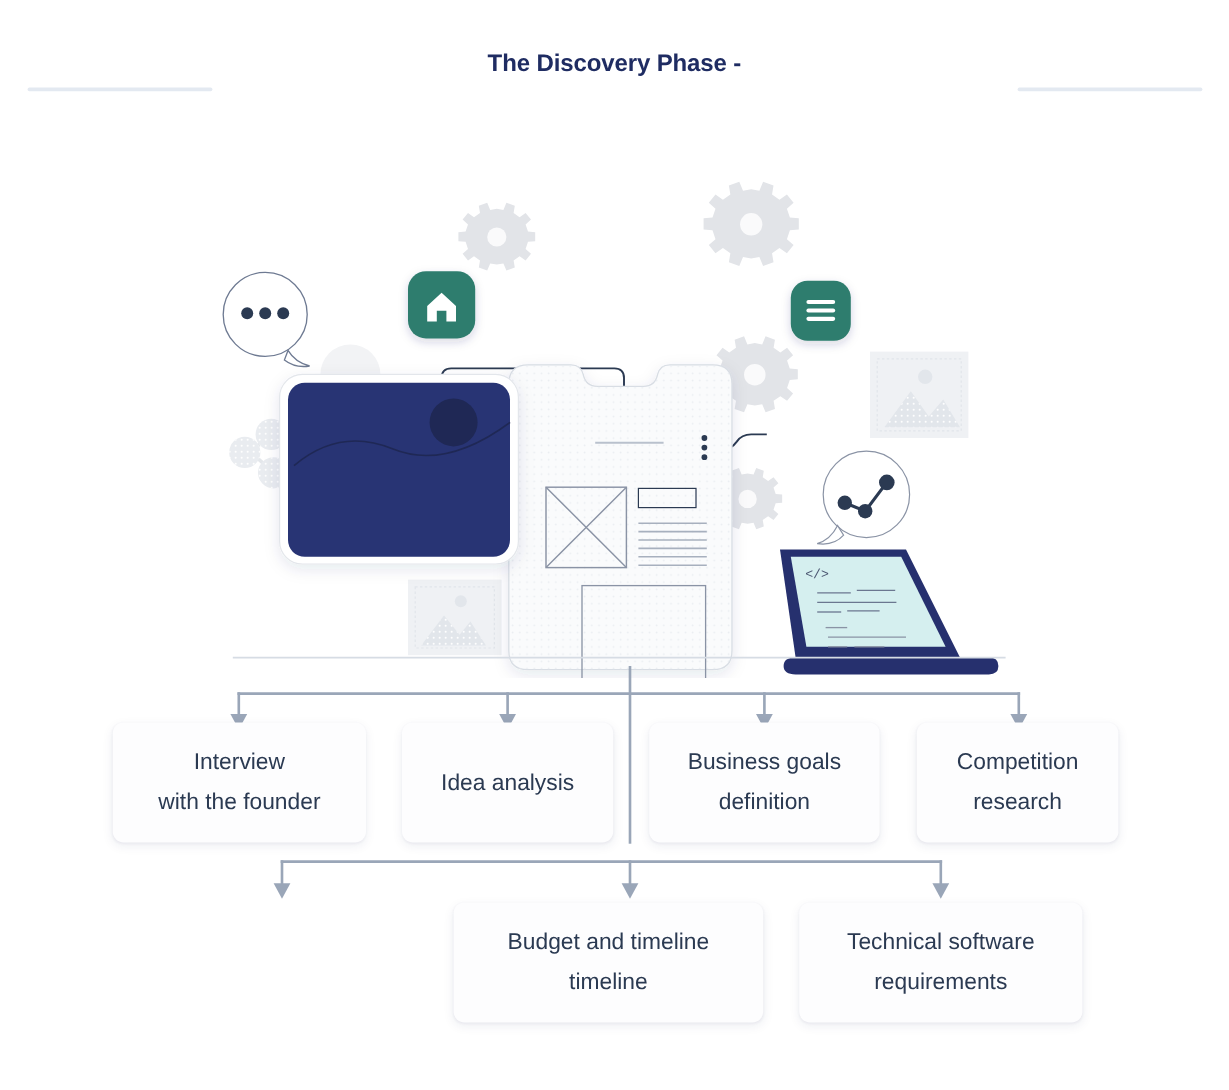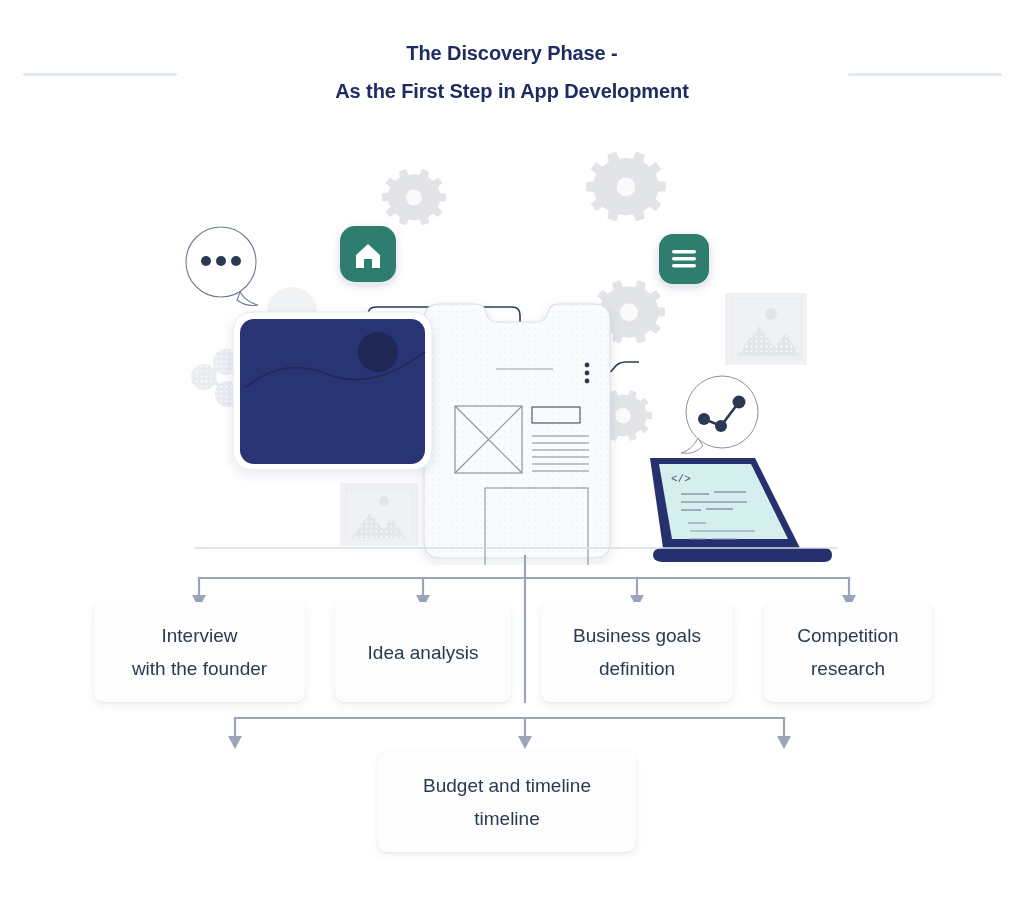--- a/index.html
+++ b/index.html
@@ -100,21 +100,20 @@
   #card-6 { left: 666px; top: 752px; width: 236px; height: 100px; }
 </style>
 </head>
 <body>
 
 <div id="page">
 
   <div id="header">
     <h1 id="title">
       <span>The Discovery Phase -</span><br>
-      <span>As the First Step in App Development</span>
     </h1>
   </div>
   <div id="rule-left" class="rule"></div>
   <div id="rule-right" class="rule"></div>
 
   <div id="illustration">
     <svg width="1024" height="435" viewBox="0 0 1024 435" xmlns="http://www.w3.org/2000/svg">
       <defs>
         <pattern id="dots" width="5" height="5" patternUnits="userSpaceOnUse">
           <circle cx="1.4" cy="1.4" r="0.85" fill="#ffffff" opacity="0.95"></circle>
@@ -371,14 +370,20 @@
   </div>
 
 
   <div id="card-5" class="card">
     <div class="card-label">
       <span>Budget and timeline</span><br>
       <span>timeline</span>
     </div>
   </div>
 
+  <div id="card-6" class="card">
+    <div class="card-label">
+      <span>Technical software</span><br>
+      <span>requirements</span>
+    </div>
+  </div>
 
 </div>
 
 </body></html>

